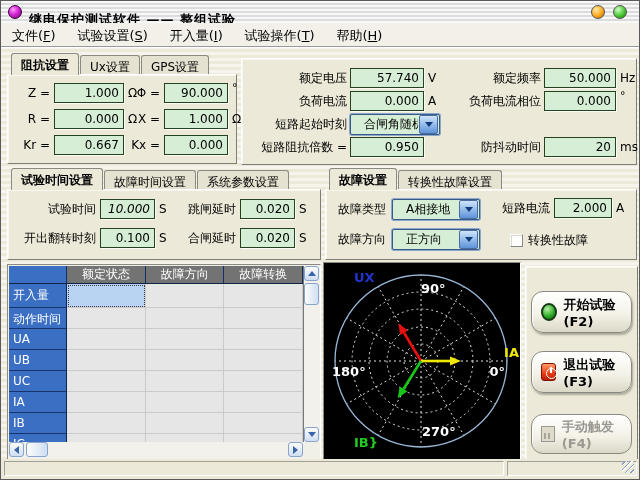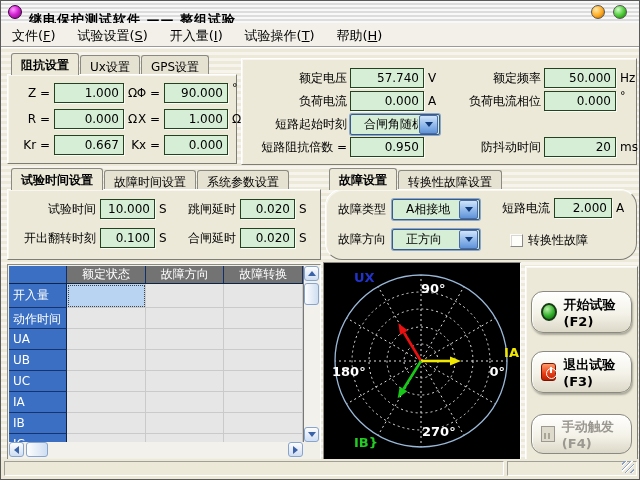--- a/index.html
+++ b/index.html
@@ -228,21 +228,21 @@
   </div>
 
   <div class="tabstrip" style="left:10px;top:167px;">
     <div class="tab active">试验时间设置</div>
     <div class="tab">故障时间设置</div>
     <div class="tab">系统参数设置</div>
   </div>
   <div class="tabbody" style="left:6px;top:188px;width:312px;height:69px;">
     <div class="frow" style="left:2px;top:9px;">
       <span class="flbl" style="width:86px;">试验时间</span>
-      <span class="fbox" style="width:55px;margin-left:4px;">
+      <span class="fbox" style="width:55px;margin-left:4px;font-style:italic;">
           <span>10.000</span>
         </span>
       <span class="funit">S</span>
     </div>
     <div class="frow" style="left:142px;top:9px;">
       <span class="flbl" style="width:86px;">跳闸延时</span>
       <span class="fbox" style="width:55px;margin-left:4px;">
           <span>0.020</span>
         </span>
       <span class="funit">S</span>
@@ -260,21 +260,21 @@
           <span>0.020</span>
         </span>
       <span class="funit">S</span>
     </div>
   </div>
 
   <div class="tabstrip" style="left:328px;top:167px;">
     <div class="tab active">故障设置</div>
     <div class="tab">转换性故障设置</div>
   </div>
-  <div class="tabbody" style="left:324px;top:188px;width:310px;height:69px;border-radius:17px;">
+  <div class="tabbody" style="left:324px;top:188px;width:310px;height:69px;">
     <div class="frow" style="left:12px;top:8px;height:22px;">
       <span class="flbl" style="width:48px;text-align:left;">故障类型</span>
       <span class="combo" style="width:88px;margin-left:6px;">
         <span class="cval">A相接地</span>
         <span class="cbtn">
             <span class="carr"></span>
           </span>
       </span>
     </div>
     <div class="frow" style="left:176px;top:8px;">

